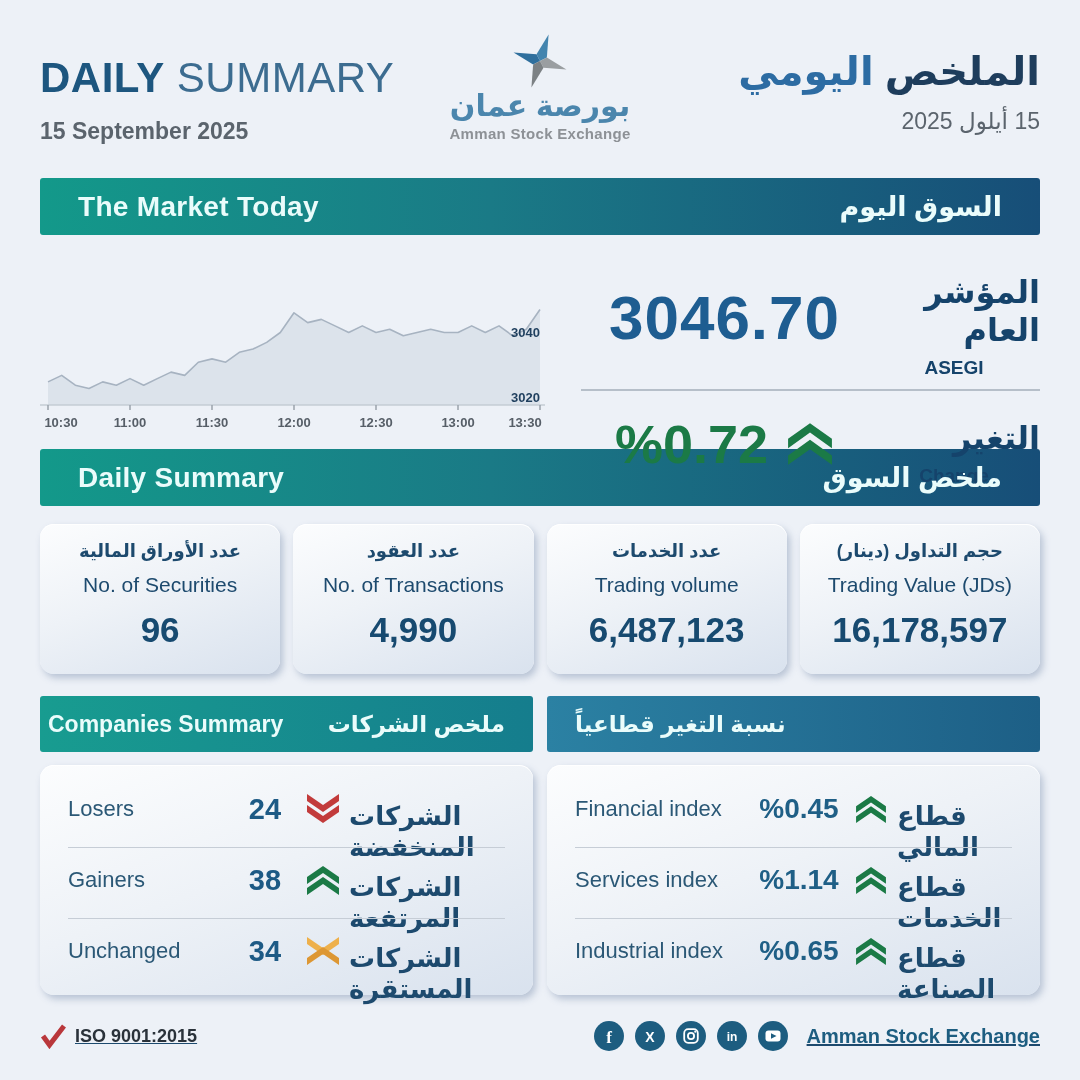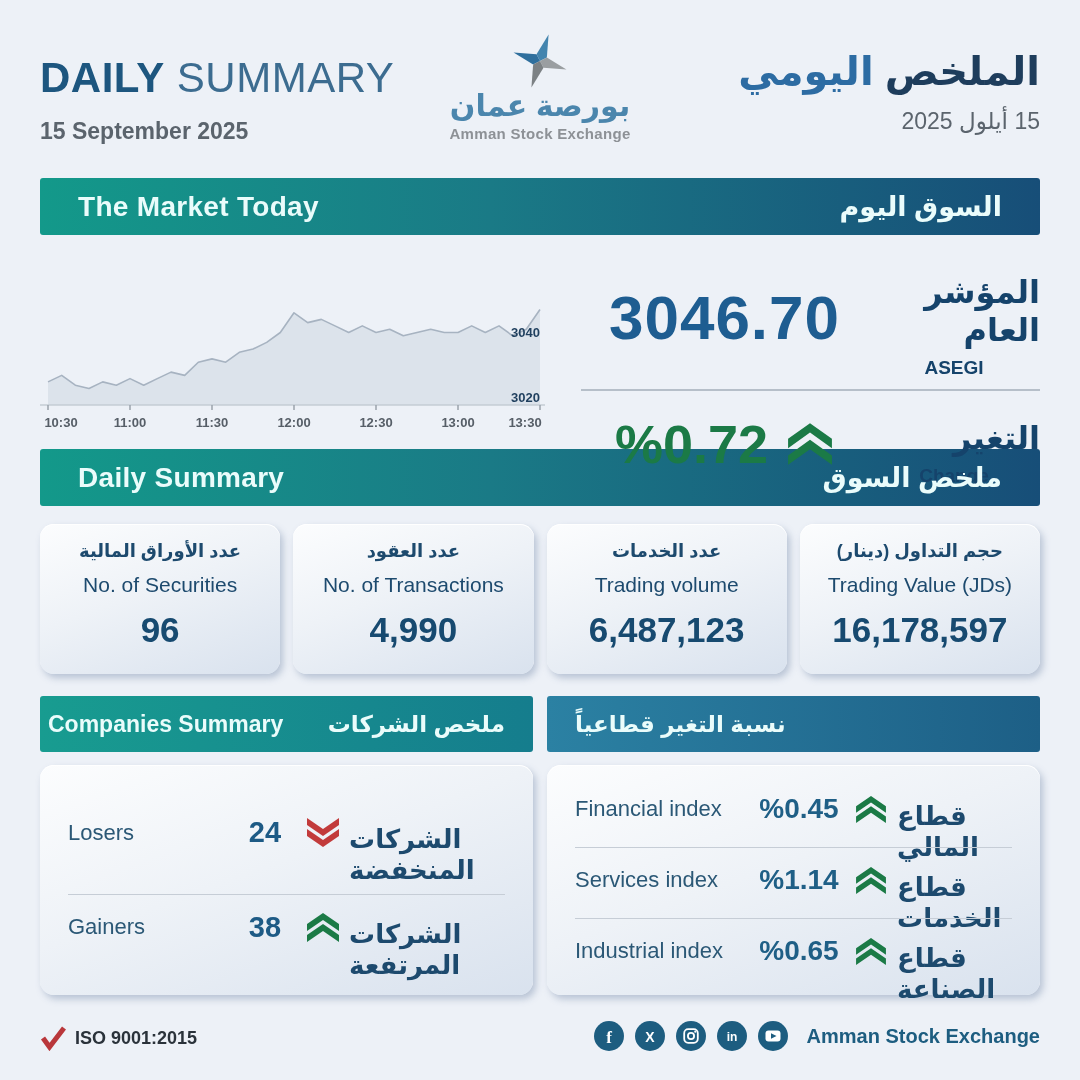--- a/index.html
+++ b/index.html
@@ -85,21 +85,21 @@
   .p-row{display:flex;align-items:center;height:64px;}
   .p-row + .p-row{border-top:1px solid #c6cdd6;}
   .r-en{width:165px;font-size:22px;color:#2b5876;}
   .r-en.wide{width:178px;}
   .r-val{width:64px;text-align:center;font-size:29px;font-weight:bold;color:#1d5a85;}
   .r-val.pct{width:92px;font-size:28px;color:#1f5f86;}
   .r-icon{width:52px;display:flex;justify-content:center;align-items:center;}
   .r-ar{flex:1;text-align:left;font-size:26px;font-weight:bold;color:#1d4a6e;direction:rtl;margin-top:45px;}
 
   
-  .footer{display:flex;align-items:flex-end;justify-content:space-between;margin-top:26px;}
+  .footer{display:flex;align-items:center;justify-content:space-between;margin-top:26px;text-decoration:underline;}
   .f-left{display:flex;align-items:center;gap:8px;}
   .f-iso{font-size:18px;font-weight:bold;color:#2a323a;}
   .f-right{display:flex;align-items:center;gap:13px;}
   .socials{display:flex;align-items:center;gap:11px;}
   .f-brand{font-size:20px;font-weight:bold;color:#1d5d80;margin-left:6px;}
 
   .chev-green{fill:#1b7a46;}
   .chev-red{fill:#c23b3b;}
 </style>
 </head>
@@ -247,20 +247,31 @@
           <span class="r-en">Gainers</span>
           <span class="r-val">38</span>
           <span class="r-icon">
             <svg width="34" height="30" viewBox="0 0 34 30">
               <polygon class="chev-green" points="1,12 17,1 33,12 33,19 17,8 1,19"></polygon>
               <polygon class="chev-green" points="1,23 17,12 33,23 33,30 17,19 1,30"></polygon>
             </svg>
           </span>
           <span class="r-ar">الشركات المرتفعة</span>
         </div>
+        <div class="p-row">
+          <span class="r-en">Unchanged</span>
+          <span class="r-val">34</span>
+          <span class="r-icon">
+            <svg width="34" height="30" viewBox="0 0 34 30">
+              <polygon points="1,1 17,12 33,1 33,8 17,19 1,8" fill="#eeb04b"></polygon>
+              <polygon points="1,29 17,18 33,29 33,22 17,11 1,22" fill="#dd9733"></polygon>
+            </svg>
+          </span>
+          <span class="r-ar">الشركات المستقرة</span>
+        </div>
       </div>
     </div>
 
     <div class="panel">
       <div class="panel-header blue">
         <span class="ph-ar">نسبة التغير قطاعياً</span>
       </div>
       <div class="panel-card">
         <div class="p-row">
           <span class="r-en wide">Financial index</span>

